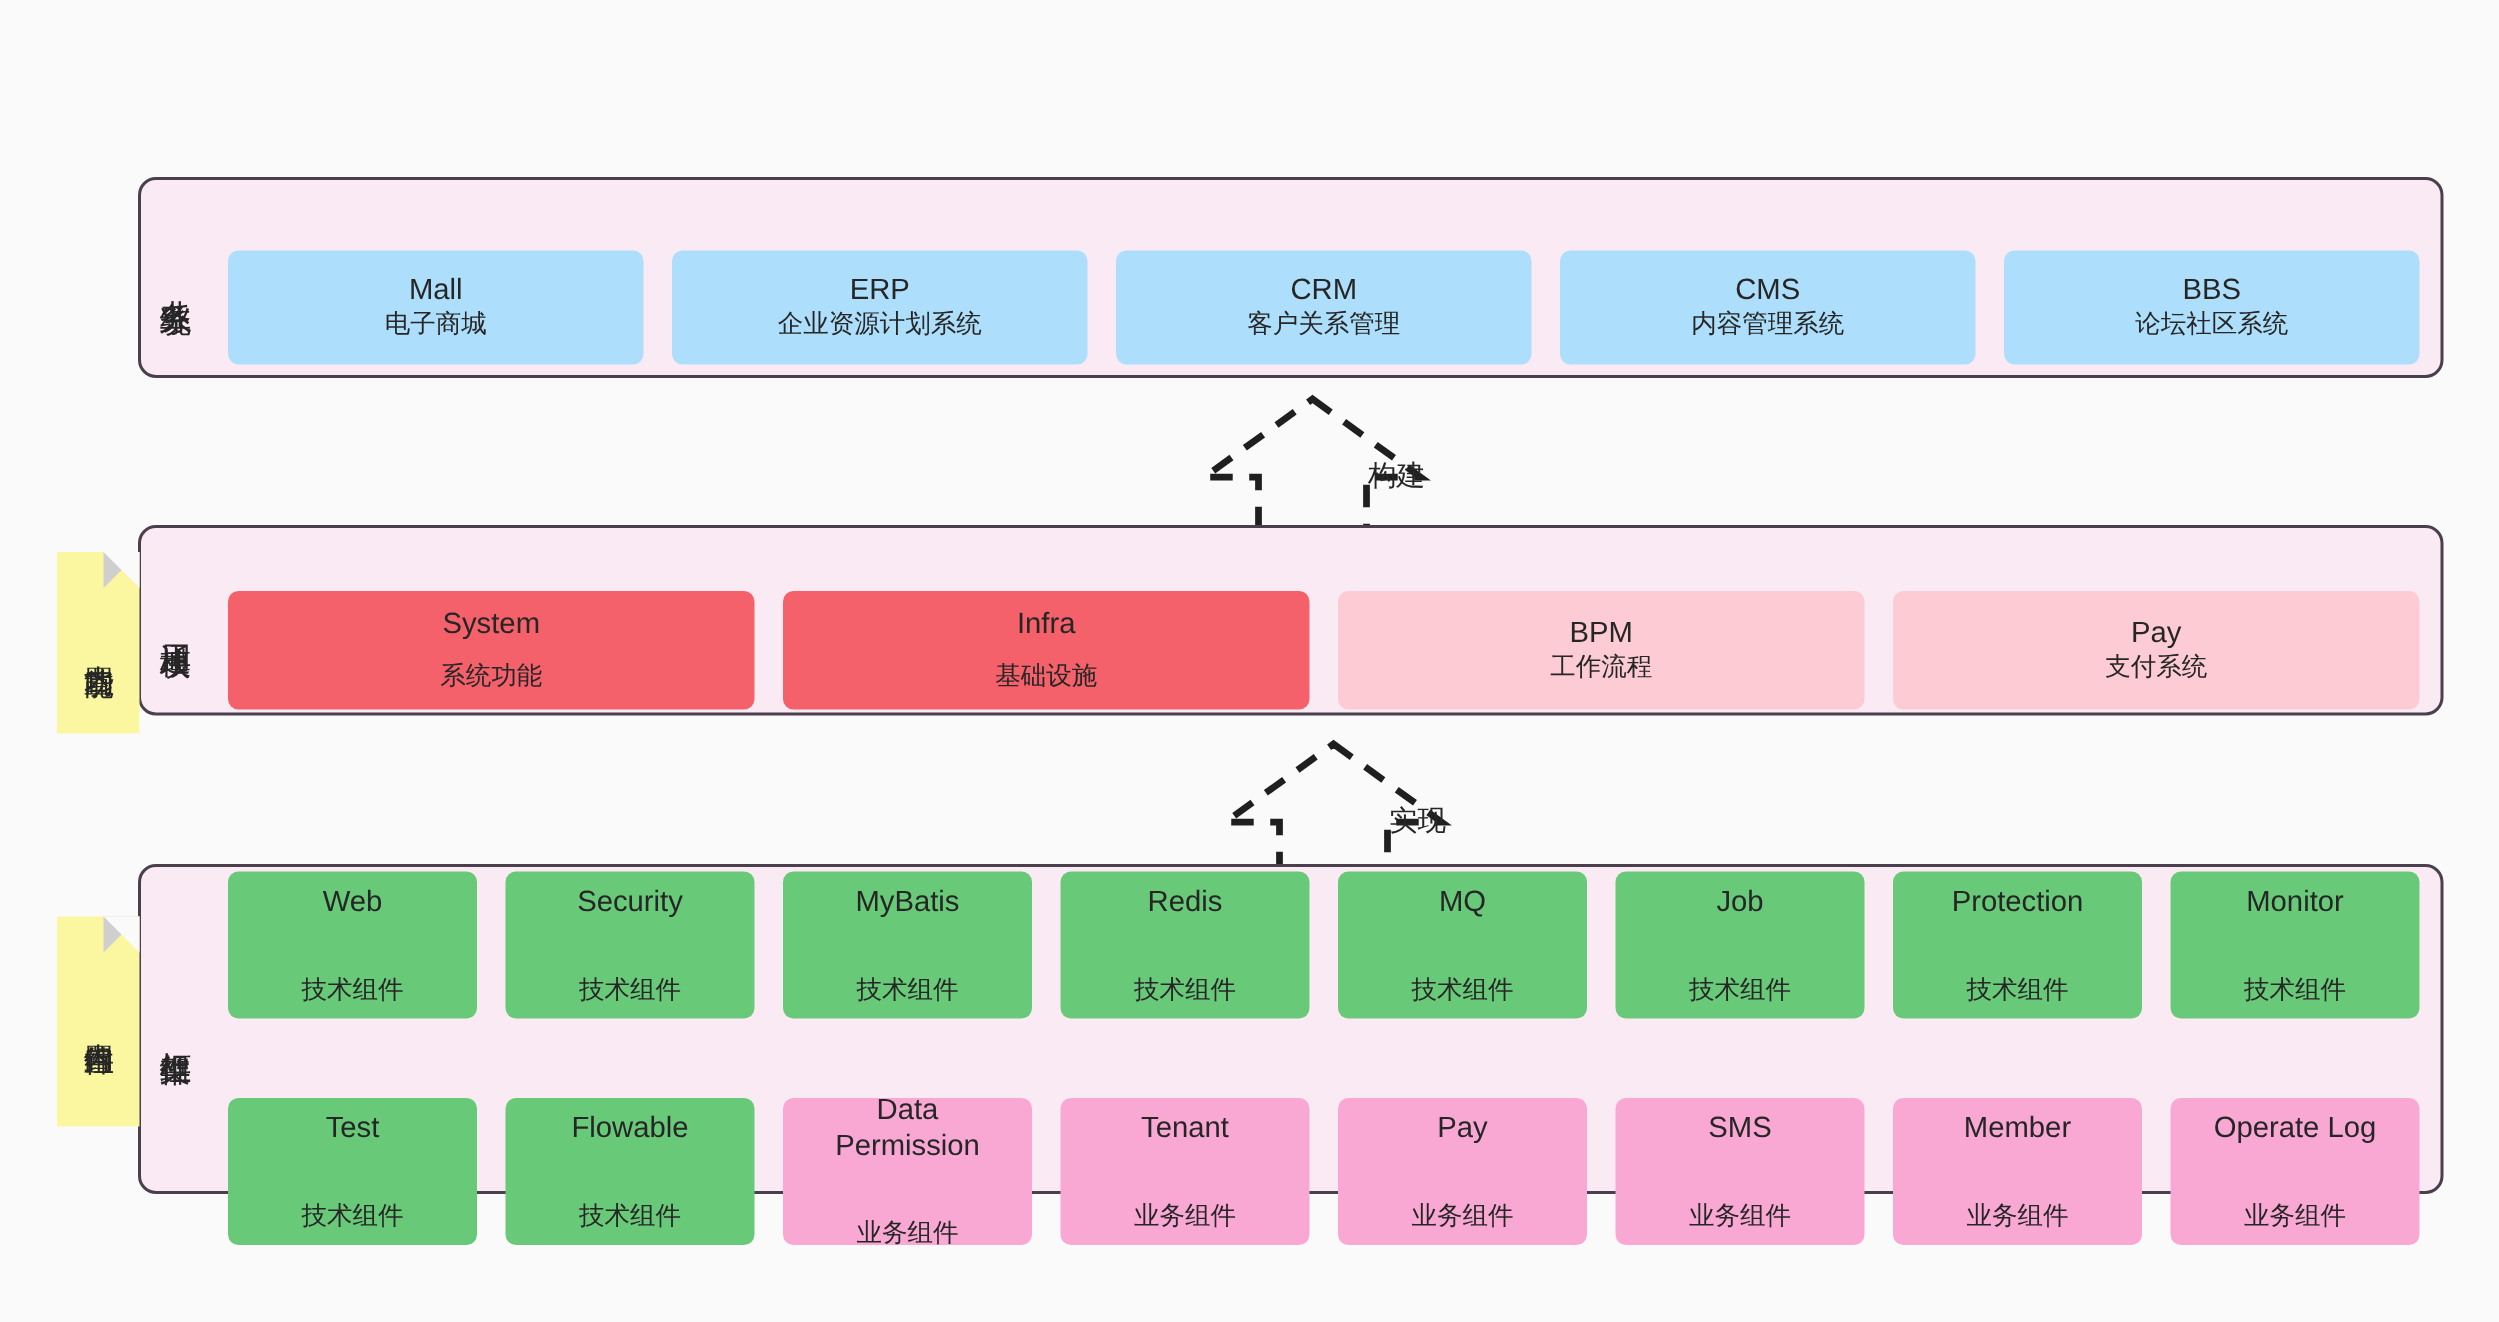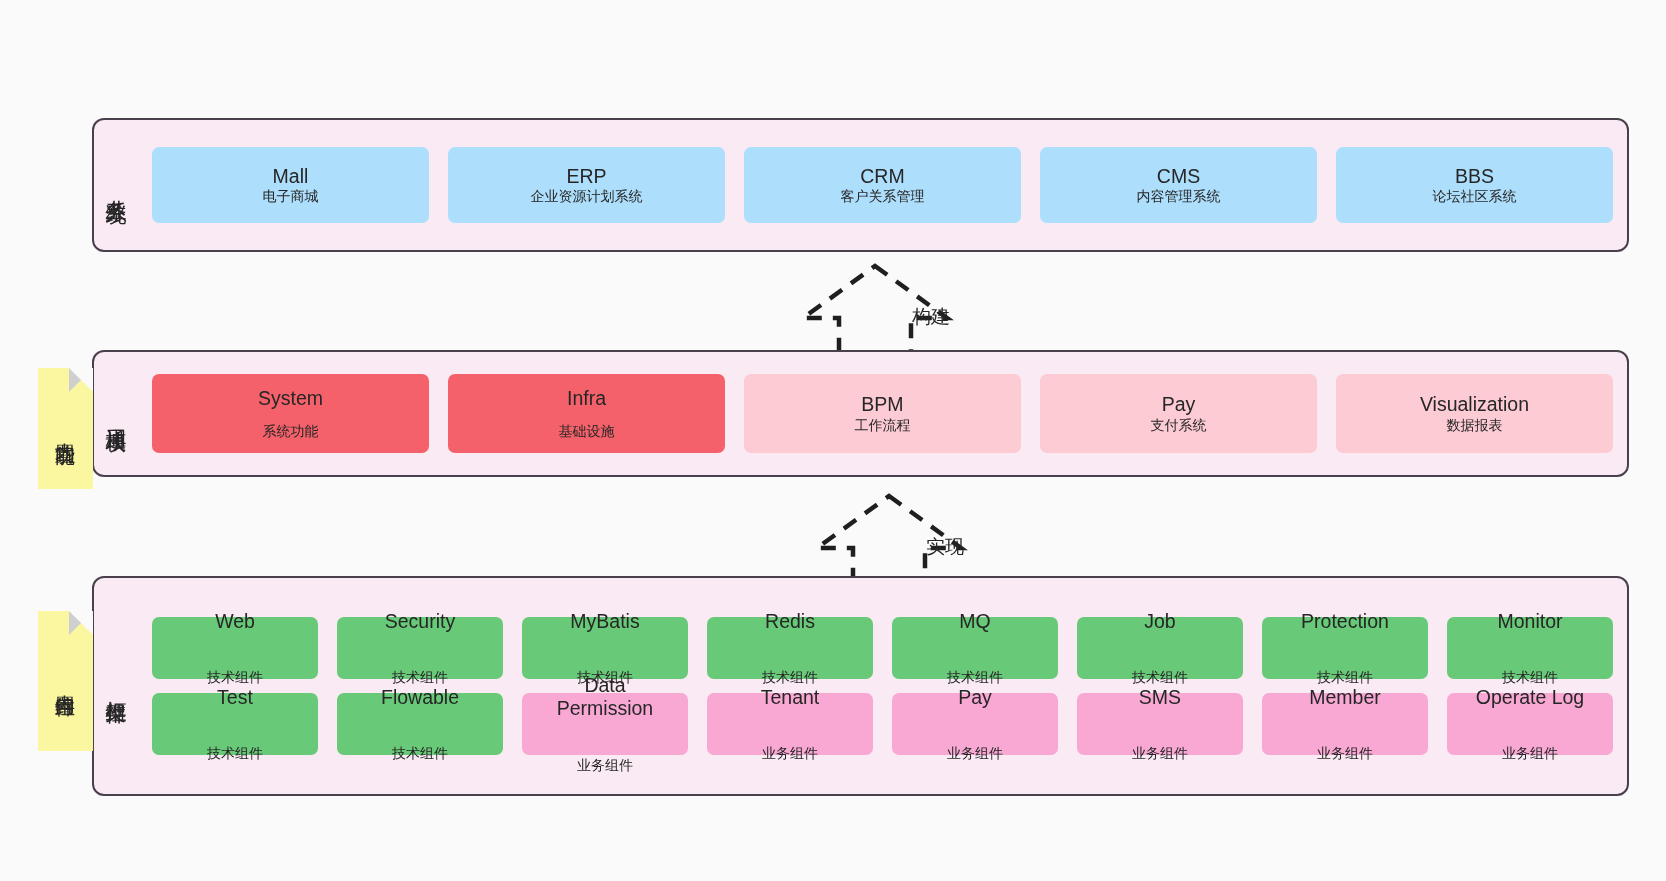--- a/index.html
+++ b/index.html
@@ -58,33 +58,34 @@
     flex: 1 1 0;
     border-radius: 7px;
     display: flex;
     flex-direction: column;
     align-items: center;
     justify-content: center;
     text-align: center;
     color: #262626;
     line-height: 1.22;
     padding: 6px 20px;
+    margin-top: 39px;
   }
   .card .en { font-size: 19.5px; }
-  .card .cn { font-size: 14px; }
+  .card .cn { font-size: 17px; }
 
   .card.blue        { background: #addefb; }
   .card.red         { background: #f4616a; gap: 12px; }
   .card.pink        { background: #fccbd3; }
   .card.green       { background: #68ca78; }
   .card.lightgreen  { background: #f9a8d4; }
 
   .biz-card   { height: 76px; }
   .mod-card   { height: 79px; }
-  .comp-card  { height: 62px; gap: 36px; }
+  .comp-card  { height: 98px; gap: 36px; }
 
   
   .note {
     position: absolute;
     background: #fbf7a0;
     color: #262626;
     font-size: 20px;
     letter-spacing: 1px;
     writing-mode: vertical-rl;
     text-orientation: upright;
@@ -187,24 +188,20 @@
           <span class="cn">基础设施</span>
         </div>
         <div class="card pink mod-card">
           <span class="en">BPM</span>
           <span class="cn">工作流程</span>
         </div>
         <div class="card pink mod-card">
           <span class="en">Pay</span>
           <span class="cn">支付系统</span>
         </div>
-        <div class="card pink mod-card">
-          <span class="en">Visualization</span>
-          <span class="cn">数据报表</span>
-        </div>
       </div>
     </div>
   </div>
 
   <div class="arrow" style="left:814px; top:492px;">
     <svg viewBox="0 0 150 94" preserveAspectRatio="none" aria-hidden="true">
       <path d="M 75 4 L 147 56 L 111 56 L 111 92 L 39 92 L 39 56 L 3 56 Z" fill="none" stroke="#1f1f1f" stroke-width="4.5" stroke-dasharray="15 11" stroke-linejoin="miter"></path>
     </svg>
     <div class="arrow-label">实现</div>
   </div>

